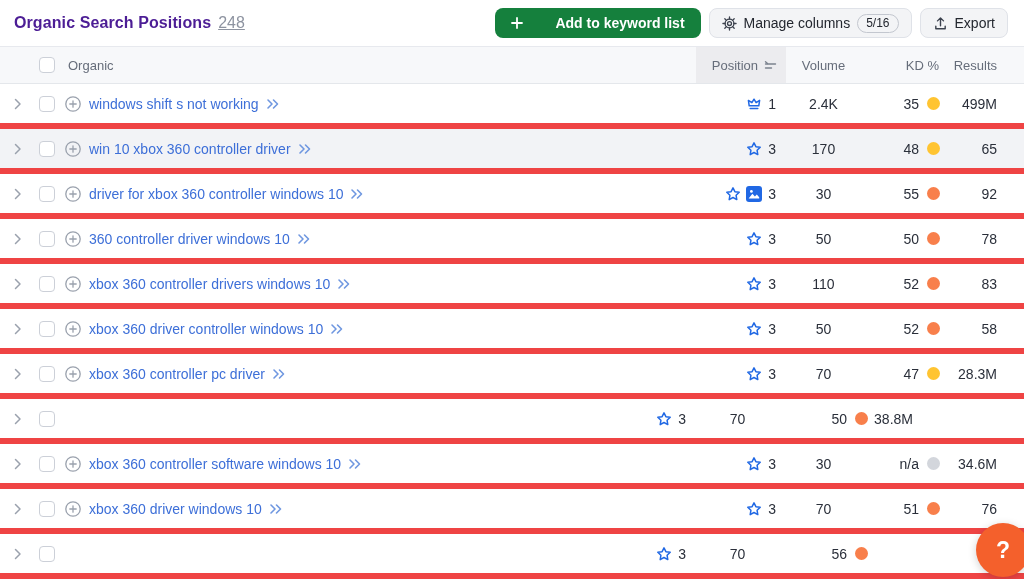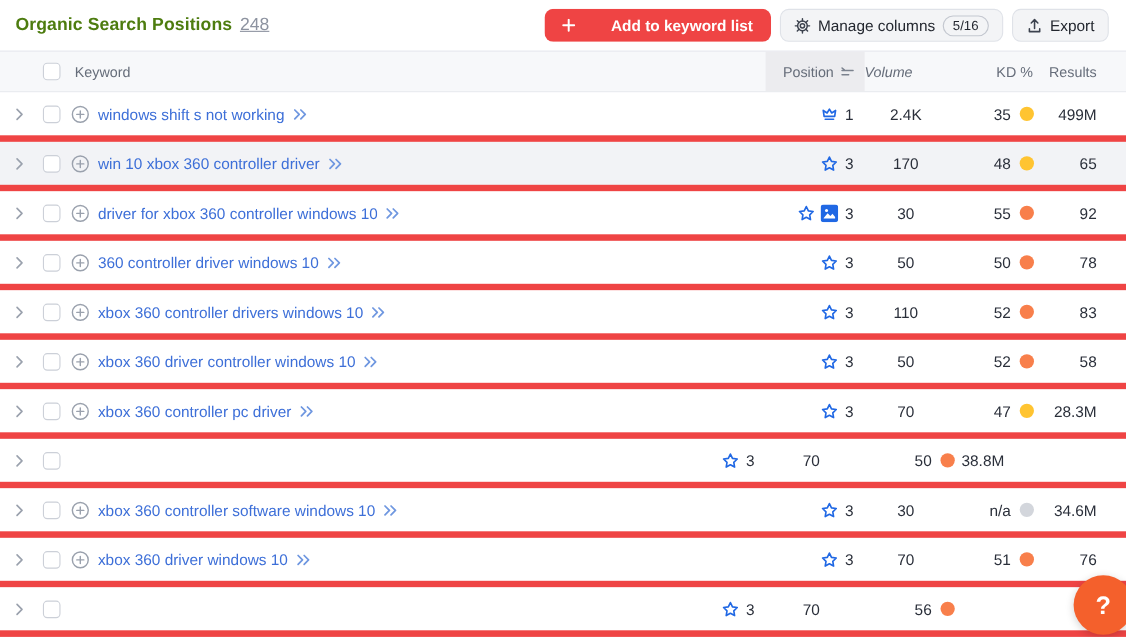--- a/index.html
+++ b/index.html
@@ -3,38 +3,38 @@
 <meta charset="utf-8">
 <style>
   * { margin:0; padding:0; box-sizing:border-box; }
   html,body { width:1024px; height:579px; overflow:hidden; background:#fff;
     font-family:"Liberation Sans","DejaVu Sans",sans-serif; position:relative; }
 
   
   .topbar { height:46px; display:flex; align-items:center; justify-content:space-between;
     padding:0 16px 0 14px; background:#fff; }
   .title-group { display:flex; align-items:baseline; gap:7px; }
-  .page-title { font-size:16px; font-weight:700; color:#4d7c0f; letter-spacing:.1px; }
+  .page-title { font-size:16px; font-weight:700; color:#4c1d95; letter-spacing:.1px; }
   .page-count { font-size:16px; font-weight:400; color:#8d93a0;text-decoration:underline; }
   .btn-group { display:flex; align-items:center; gap:8px; }
   .btn { height:30px; display:flex; align-items:center; gap:7px; border-radius:8px;
     font-size:14px; cursor:pointer; border:1px solid transparent; white-space:nowrap; }
-  .btn-primary { background:#ef4444; color:#fff; font-weight:700; padding:0 15px;gap:32px; }
+  .btn-primary { background:#15803d; color:#fff; font-weight:700; padding:0 15px;gap:32px; }
   .btn-gray { background:#f3f4f6; border-color:#dfe2e8; color:#23272f; padding:0 12px; }
   .badge-pill { border:1px solid #c3c7cf; border-radius:10px; font-size:12px; color:#23272f;
     padding:1px 8px; background:transparent; line-height:15px; }
 
   
   .grid-row { display:grid; grid-template-columns:24px 34px 1fr 90px 82px 72px 84px;
     align-items:center; padding-left:6px; }
   .thead { height:38px; background:#f7f8fa; border-top:1px solid #e7e9ee;
     border-bottom:1px solid #e4e7eb; color:#666d7a; font-size:13px; }
   .th-pos { height:100%; background:#ececef; display:flex; align-items:center;
     justify-content:flex-end; gap:5px; padding-right:9px; cursor:pointer; }
-  .th-vol { text-align:left; padding-right:7px;font-style:italic; }
+  .th-vol { text-align:center; padding-right:7px; }
   .th-kd  { text-align:right; padding-right:1px; }
   .th-res { text-align:right; padding-right:27px; }
 
   .row { height:45px; border-bottom:6px solid #ef4444; background:#fff; }
   .row.highlighted { background:#f2f3f6; }
   .cell-exp { display:flex; justify-content:center; align-items:center; cursor:pointer; }
   .checkbox { width:16px; height:16px; border:1px solid #ccd0d8; border-radius:4px;
     background:#fff; cursor:pointer; margin-left:9px; }
   .thead .checkbox { margin-left:9px; }
   .cell-kw { display:flex; align-items:center; gap:7px; min-width:0; }
@@ -95,21 +95,21 @@
       <span>Export</span>
     </div>
   </div>
 </div>
 
 <div class="grid-row thead">
   <div></div>
   <div>
     <div class="checkbox"></div>
   </div>
-  <div style="padding-left:4px;">Keyword</div>
+  <div style="padding-left:4px;">Organic</div>
   <div class="th-pos">
     <span>Position</span>
     <span style="display:flex;">
       <svg width="14" height="11" viewBox="0 0 14 11" fill="none" stroke="#7b828e" stroke-width="1.4" stroke-linecap="round">
         <path d="M2.5 1.8 L4.5 3.5"></path>
         <path d="M2.5 4 H12.5"></path>
         <path d="M2.5 8 H8.5"></path>
       </svg>
     </span>
   </div>

